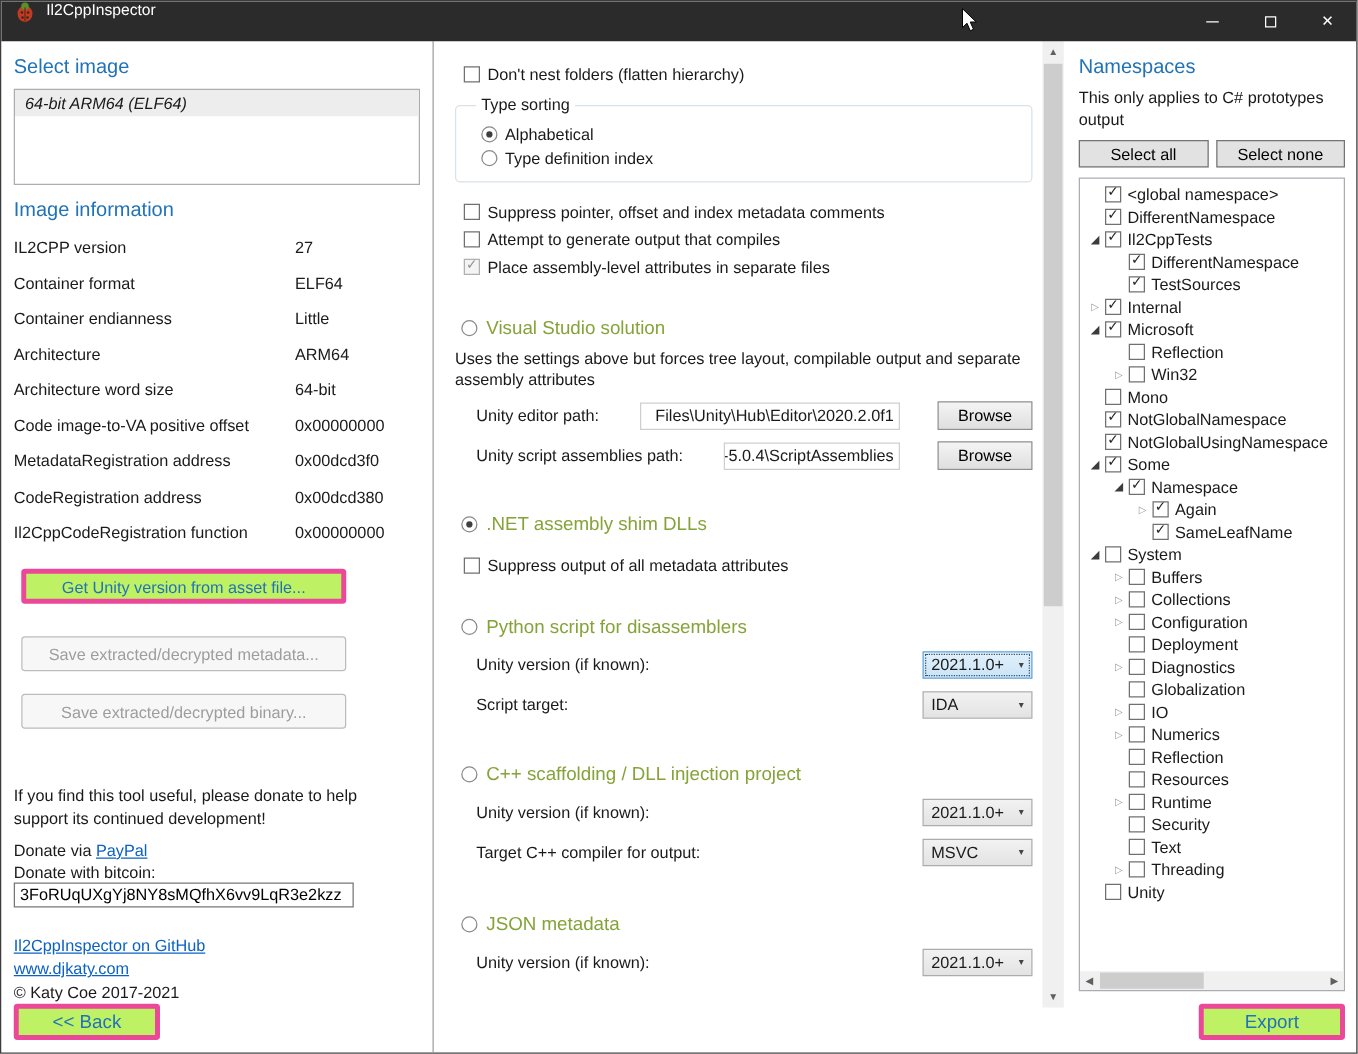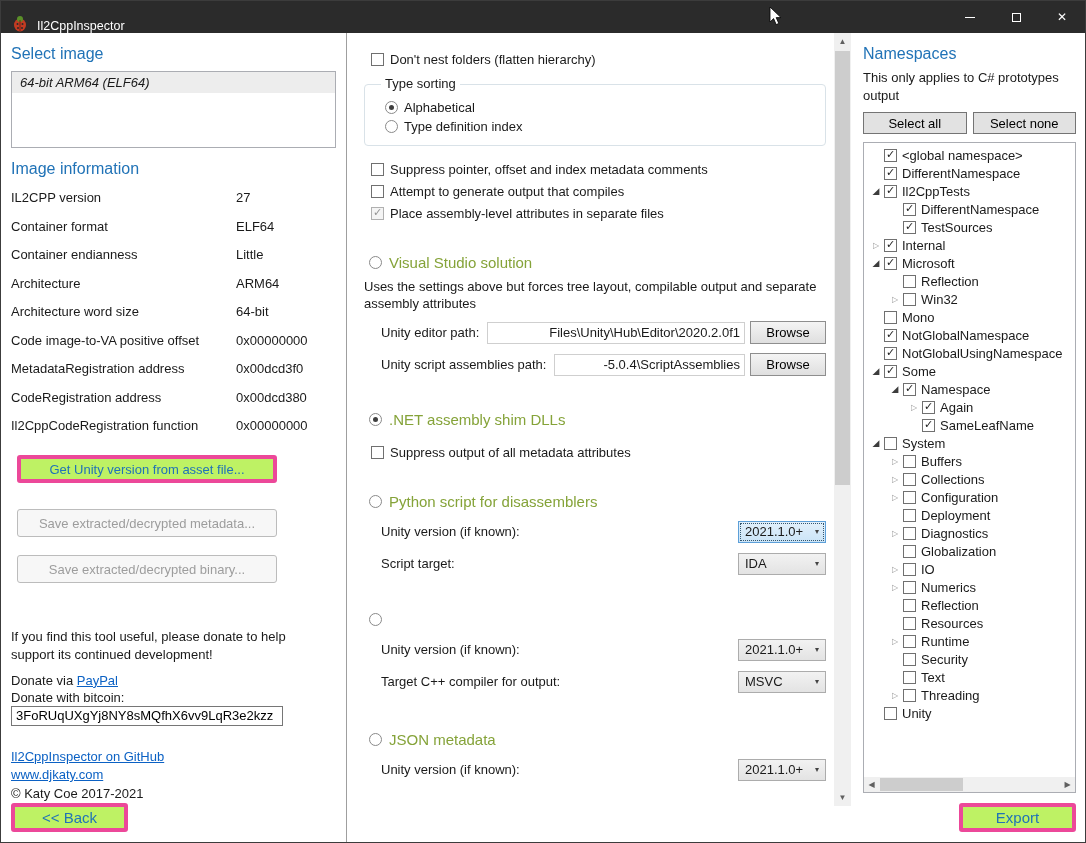--- a/index.html
+++ b/index.html
@@ -1,21 +1,21 @@
 <!DOCTYPE html>
 <html><head>
 <meta charset="utf-8">
 <style>
   * { box-sizing: border-box; margin: 0; padding: 0; }
   html,body { background:#6d6d6d; }
   body { font-family: "Liberation Sans", sans-serif; font-size: 13px; color: #1a1a1a; }
   .window { width:1086px; height:843px; background:#fff; position:relative; border:1px solid #3c3c3c; overflow:hidden; }
 
   
-  .titlebar { height:32px; background:#2b2b2b; color:#fff; display:flex; align-items:flex-end; position:relative; }
+  .titlebar { height:32px; background:#2b2b2b; color:#fff; display:flex; align-items:flex-start; position:relative; }
   .app-icon { width:18px; height:18px; margin-left:10px; flex:none; }
   .title-text { margin-left:8px; font-size:12.5px; }
   .win-controls { margin-left:auto; display:flex; height:100%; }
   .win-btn { width:46px; height:100%; display:flex; align-items:center; justify-content:center; color:#fff; font-size:12px; }
   .glyph-min { width:10px; height:1px; background:#fff; display:block; }
   .glyph-max { width:9px; height:9px; border:1px solid #fff; display:block; }
   .cursor { position:absolute; left:768px; top:5px; z-index:50; }
 
   
   .main { display:flex; height:809px; }
@@ -57,21 +57,21 @@
   .check-row { display:flex; align-items:center; gap:6px; margin:4px 0 4px 7px; height:18px; }
   .cb { width:13px; height:13px; border:1px solid #707070; background:#fff; flex:none; display:flex; align-items:center; justify-content:center; font-size:11px; line-height:11px; color:#222; }
   .cb.checked::after { content:"\2713"; margin-top:-1px; }
   .check-row.disabled .cb { border-color:#b0b0b0; background:#f4f4f4; color:#939393; }
   .mt12 { margin-top:12px; }
   .opt-head { display:flex; align-items:center; margin-left:5px; height:20px; }
   .opt-title { color:#85a339; font-size:15px; margin-left:7px; }
   .opt-vs { margin-top:30px; } .opt-shim { margin-top:33px; } .opt-python { margin-top:30px; }
   .opt-cpp { margin-top:34px; } .opt-json { margin-top:36px; }
   .opt-desc { margin-top:6px; width:458px; line-height:17px; }
-  .field-row { display:flex; align-items:center; margin:9px 0 0 17px; height:23px; }
+  .field-row { display:flex; align-items:center; margin:9px 0 0 17px; height:23px;gap:25px; }
   .field-label { flex:none; }
   .path-input { flex:1; height:22px; border:1px solid #cfcfcf; background:#fff; display:flex; align-items:center; justify-content:flex-end; padding:0 4px; overflow:hidden; white-space:nowrap; margin:0 5px 0 8px; }
   .btn-browse { width:76px; height:23px; flex:none; background:linear-gradient(#f4f4f4,#dfdfdf); border:1px solid #8e8e8e; font-size:13px; }
   .combo { width:88px; height:22px; flex:none; margin-left:auto; border:1px solid #acacac; background:linear-gradient(#f2f2f2,#e3e3e3); display:flex; align-items:center; padding-left:6px; }
   .combo-value { font-size:13px; white-space:nowrap; }
   .combo-arrow { margin-left:auto; width:16px; text-align:center; font-size:8px; color:#444; flex:none; }
   .combo.focused { background:linear-gradient(#e2f0fb,#cbe4f7); border-color:#5c9fd8; outline:1px dotted #33566e; outline-offset:-3px; }
   .shim-check { margin-top:14px; }
 
   
@@ -276,20 +276,21 @@
         <div class="field-row">
           <span class="field-label">Script target:</span>
           <div class="combo">
             <span class="combo-value">IDA</span>
             <span class="combo-arrow">▾</span>
           </div>
         </div>
 
         <div class="opt-head opt-cpp">
           <span class="radio"></span>
+          <span class="opt-title">C++ scaffolding / DLL injection project</span>
         </div>
         <div class="field-row">
           <span class="field-label">Unity version (if known):</span>
           <div class="combo">
             <span class="combo-value">2021.1.0+</span>
             <span class="combo-arrow">▾</span>
           </div>
         </div>
         <div class="field-row">
           <span class="field-label">Target C++ compiler for output:</span>

